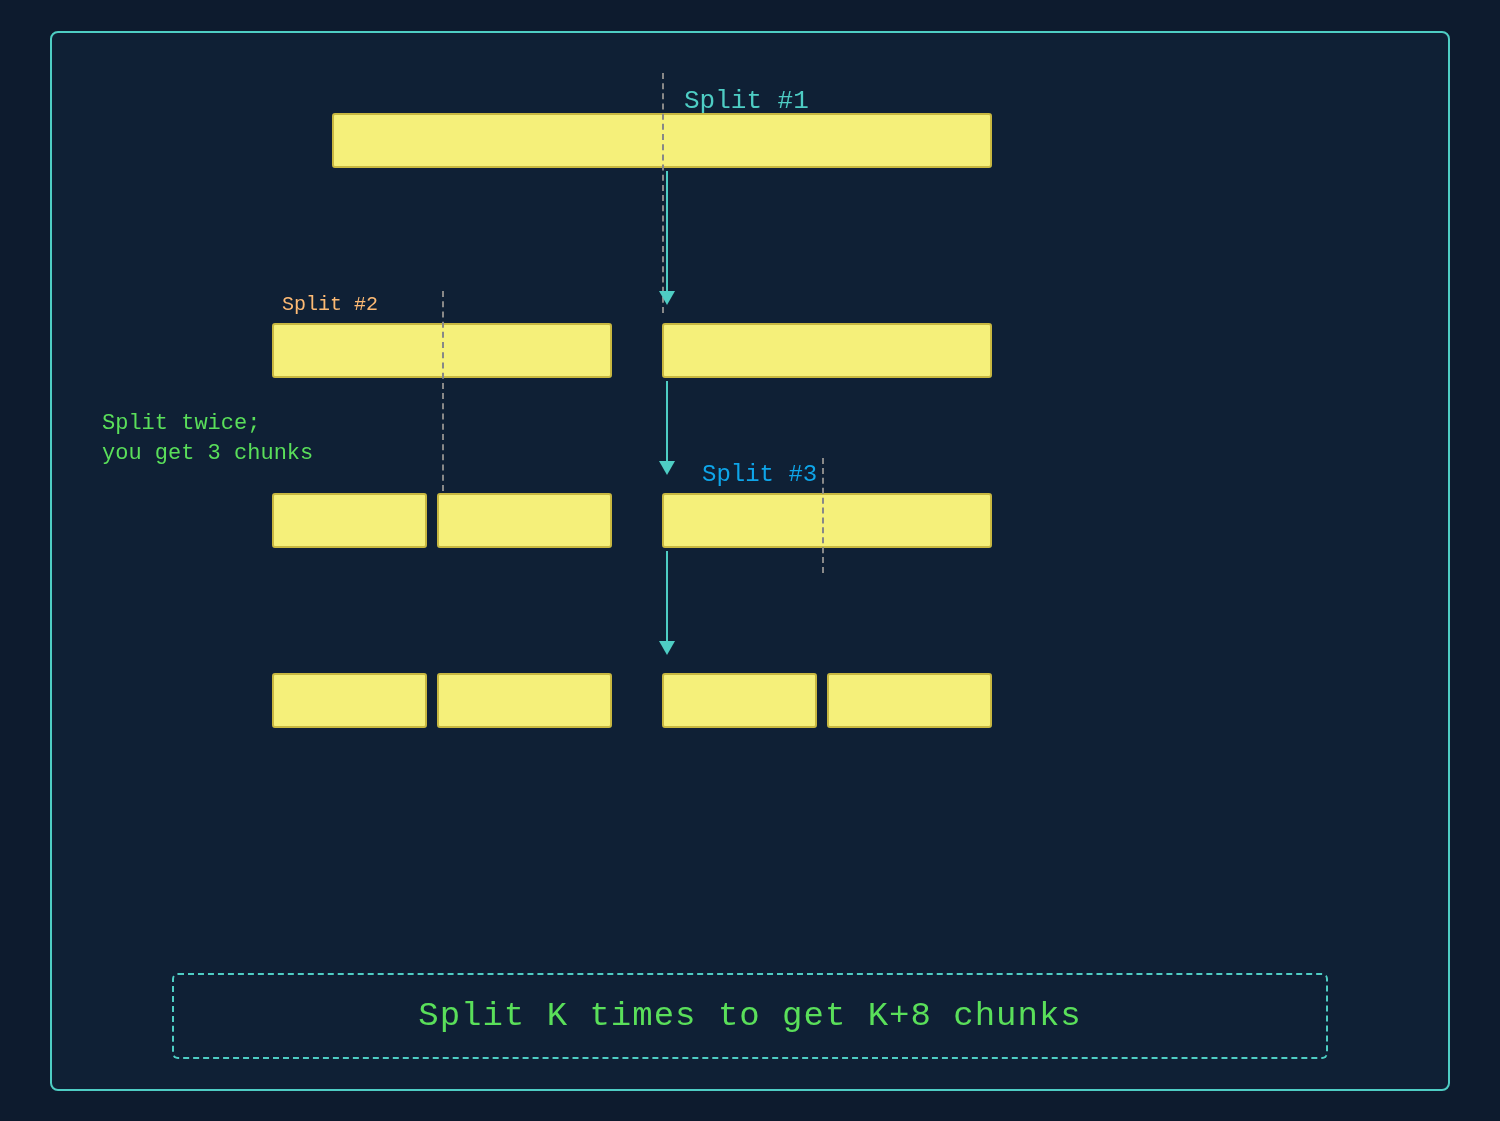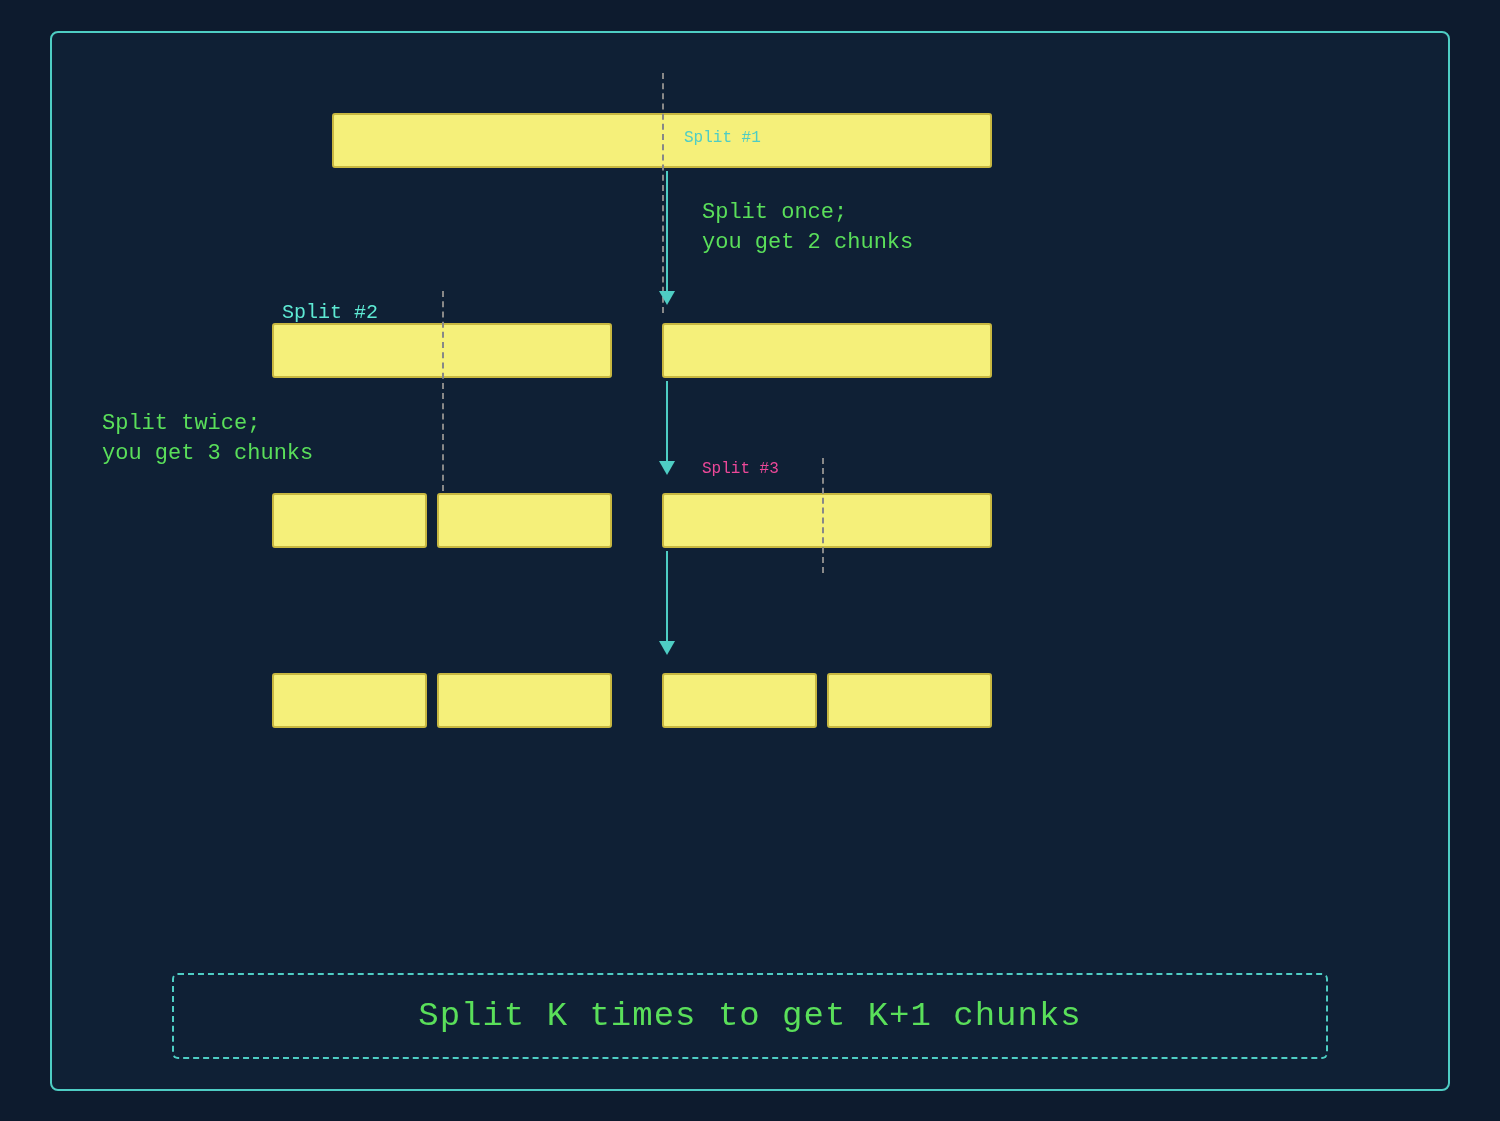--- a/index.html
+++ b/index.html
@@ -177,48 +177,47 @@
       font-family: 'Courier New', monospace;
       font-size: 22px;
       line-height: 1.4;
       white-space: pre;
     }
 
     .label-split1 {
       top: 50px;
       left: 632px;
       color: #4ecdc4;
-      font-size: 16px;
-      margin-top: 44px;
+      font-size: 26px;
     }
 
     .label-once {
       top: 165px;
       left: 650px;
       font-size: 22px;
     }
 
     .label-split2 {
-      top: 266px;
+      top: 258px;
       left: 230px;
-      color: #5eead4;
+      color: #fdba74;
       font-size: 20px;
     }
 
     .label-twice {
       top: 376px;
       left: 50px;
       font-size: 22px;
     }
 
     .label-split3 {
       top: 425px;
       left: 650px;
-      color: #ec4899;
-      font-size: 16px;
+      color: #0ea5e9;
+      font-size: 24px;
     }
 
     .label-thrice {
       top: 540px;
       left: 640px;
       font-size: 22px;
     }
 
     
     .bottom-box {
@@ -250,22 +249,20 @@
 
   <div class="label label-split1">Split #1</div>
 
   <div class="split1-line"></div>
 
   <div class="arrow-down arrow1">
     <div class="arrow-shaft"></div>
     <div class="arrow-head"></div>
   </div>
 
-  <div class="label label-once">Split once;
-you get 2 chunks</div>
 
   <div class="chunk-bar bar-r2-left"></div>
   <div class="chunk-bar bar-r2-right"></div>
 
   <div class="label label-split2">Split #2</div>
 
   <div class="split2-line"></div>
 
   <div class="arrow-down arrow2">
     <div class="arrow-shaft"></div>
@@ -288,16 +285,16 @@
     <div class="arrow-head"></div>
   </div>
 
 
   <div class="chunk-bar bar-r4-1"></div>
   <div class="chunk-bar bar-r4-2"></div>
   <div class="chunk-bar bar-r4-3"></div>
   <div class="chunk-bar bar-r4-4"></div>
 
   <div class="bottom-box">
-    <span class="bottom-box-label">Split K times to get K+1 chunks</span>
+    <span class="bottom-box-label">Split K times to get K+8 chunks</span>
   </div>
 
 </div>
 
 </body></html>

